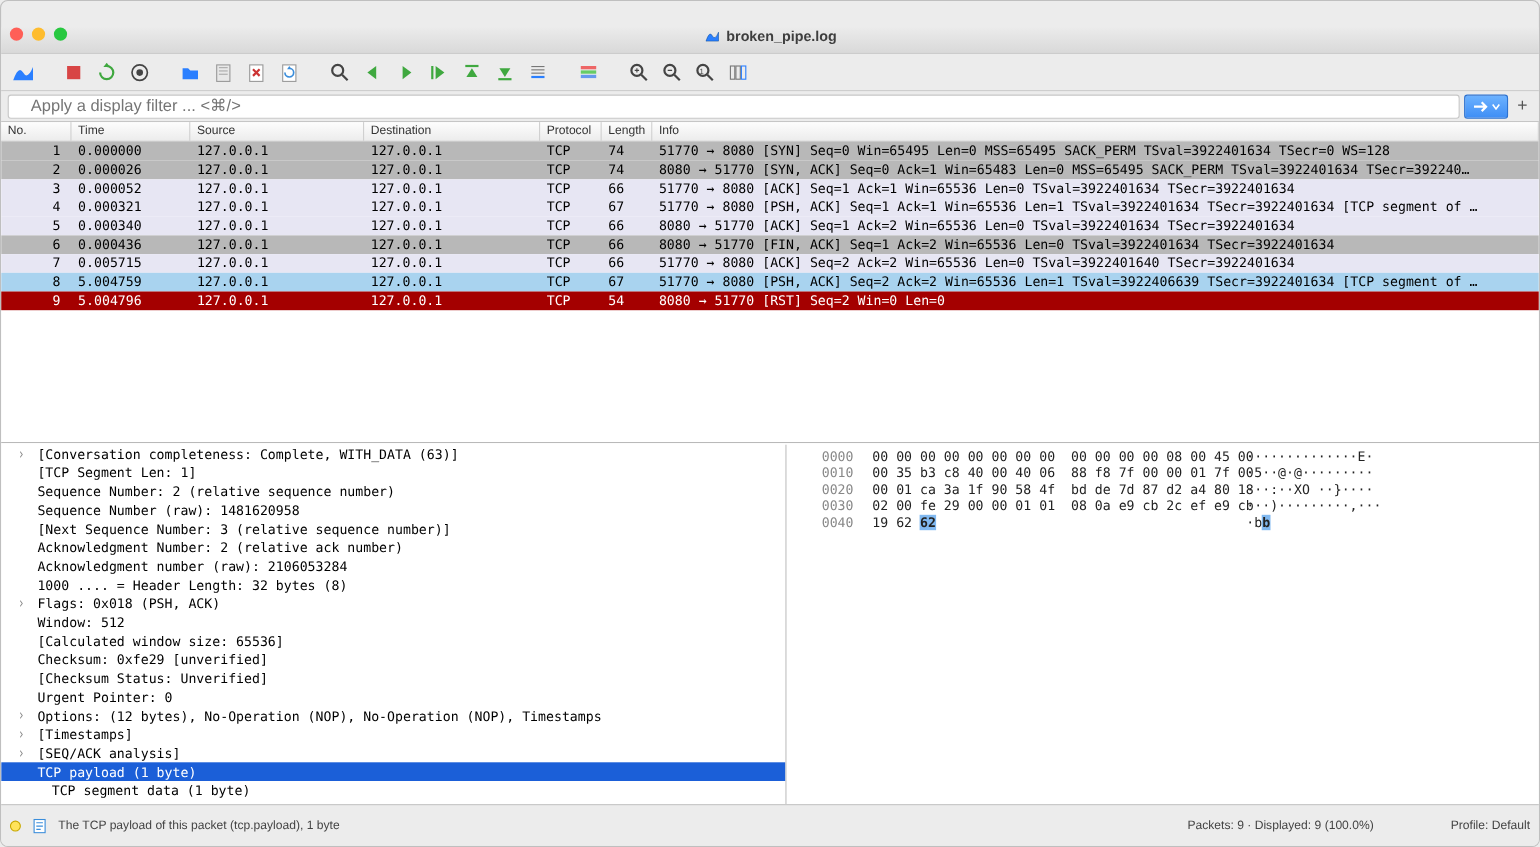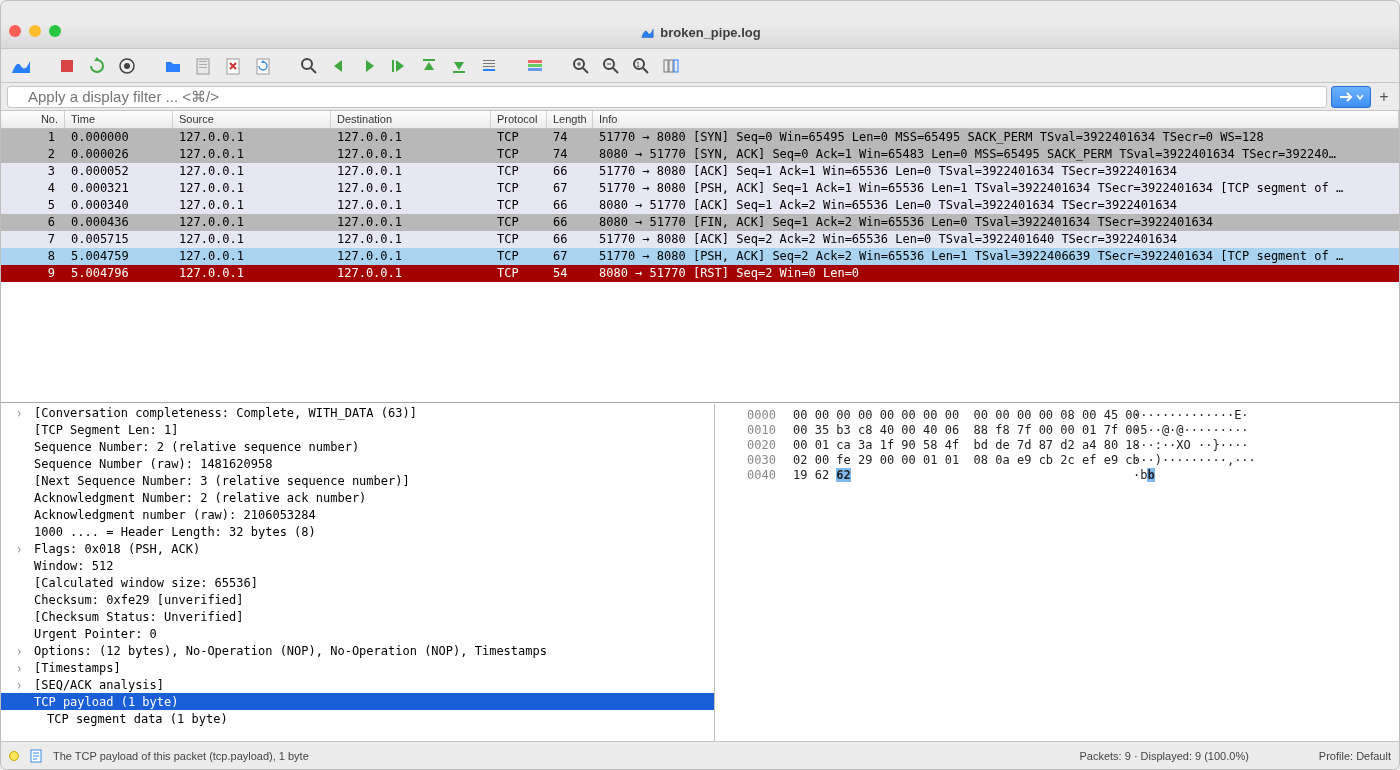--- a/index.html
+++ b/index.html
@@ -72,21 +72,21 @@
 .filter-plus { width:18px; text-align:center; font-size:16px; color:#555; }
 .pkt-header {
   height: 18px;
   background: linear-gradient(#fdfdfd,#ececec);
   border-bottom: 1px solid #c0c0c0;
   display: flex;
   font-size: 11px;
   color: #333;
 }
 .pkt-header .col { border-right: 1px solid #d0d0d0; padding: 2px 6px; overflow:hidden; white-space:nowrap; }
-.c-no { width: 64px; text-align:right; }
+.c-no { width: 64px; text-align:left; }
 .c-time { width: 108px; }
 .c-src { width: 158px; }
 .c-dst { width: 160px; }
 .c-proto { width: 56px; }
 .c-len { width: 46px; }
 .c-info { flex:1; }
 .pkt-list { background:#fff; height: 274px; overflow:hidden; border-bottom:1px solid #a8a8a8; font-family: Menlo, Monaco, monospace; font-size:12px; }
 .pkt-row { display:flex; height:17px; line-height:17px; white-space:nowrap; }
 .pkt-row .col { padding: 0 6px; overflow:hidden; }
 .pkt-row .c-no { text-align:right; padding-right:10px; }
@@ -102,21 +102,21 @@
 .tree-line { padding: 1px 0 1px 33px; white-space:nowrap; height:17px; line-height:17px; position:relative;}
 .tree-line.exp::before { content:"›"; position:absolute; left:14px; color:#888; font-size:14px; transform:scaleX(0.7);}
 .tree-line.sel { background:#1b5fd8; color:#fff; }
 .tree-line.indent { padding-left:46px; }
 .hex-pane { flex:1; font-family: Menlo, Monaco, monospace; font-size:12px; padding:4px 8px; overflow:auto;}
 .hex-line { display:flex; height:15px; line-height:15px; white-space:pre;margin-left:24px;}
 .hex-off { color:#888; width:46px; }
 .hex-bytes { width:340px; color:#222;}
 .hex-ascii { color:#222; }
 .hl { background:#81b9f1;font-weight:bold; }
-.statusbar { height:28px; background:#ececec; border-top:1px solid #c6c6c6; display:flex; align-items:center; padding:0 8px; font-size:11px; color:#444;}
+.statusbar { height:38px; background:#ececec; border-top:1px solid #c6c6c6; display:flex; align-items:center; padding:0 8px; font-size:11px; color:#444;}
 .st-left { display:flex; align-items:center; gap:10px; }
 .st-mid { flex:1; }
 .led { width:10px; height:10px; border-radius:50%; background:#ffe35a; border:1px solid #c8a800; }
 svg { display:block; }
 </style>
 </head>
 <body>
 
 <div class="titlebar">
   <div class="traffic">

